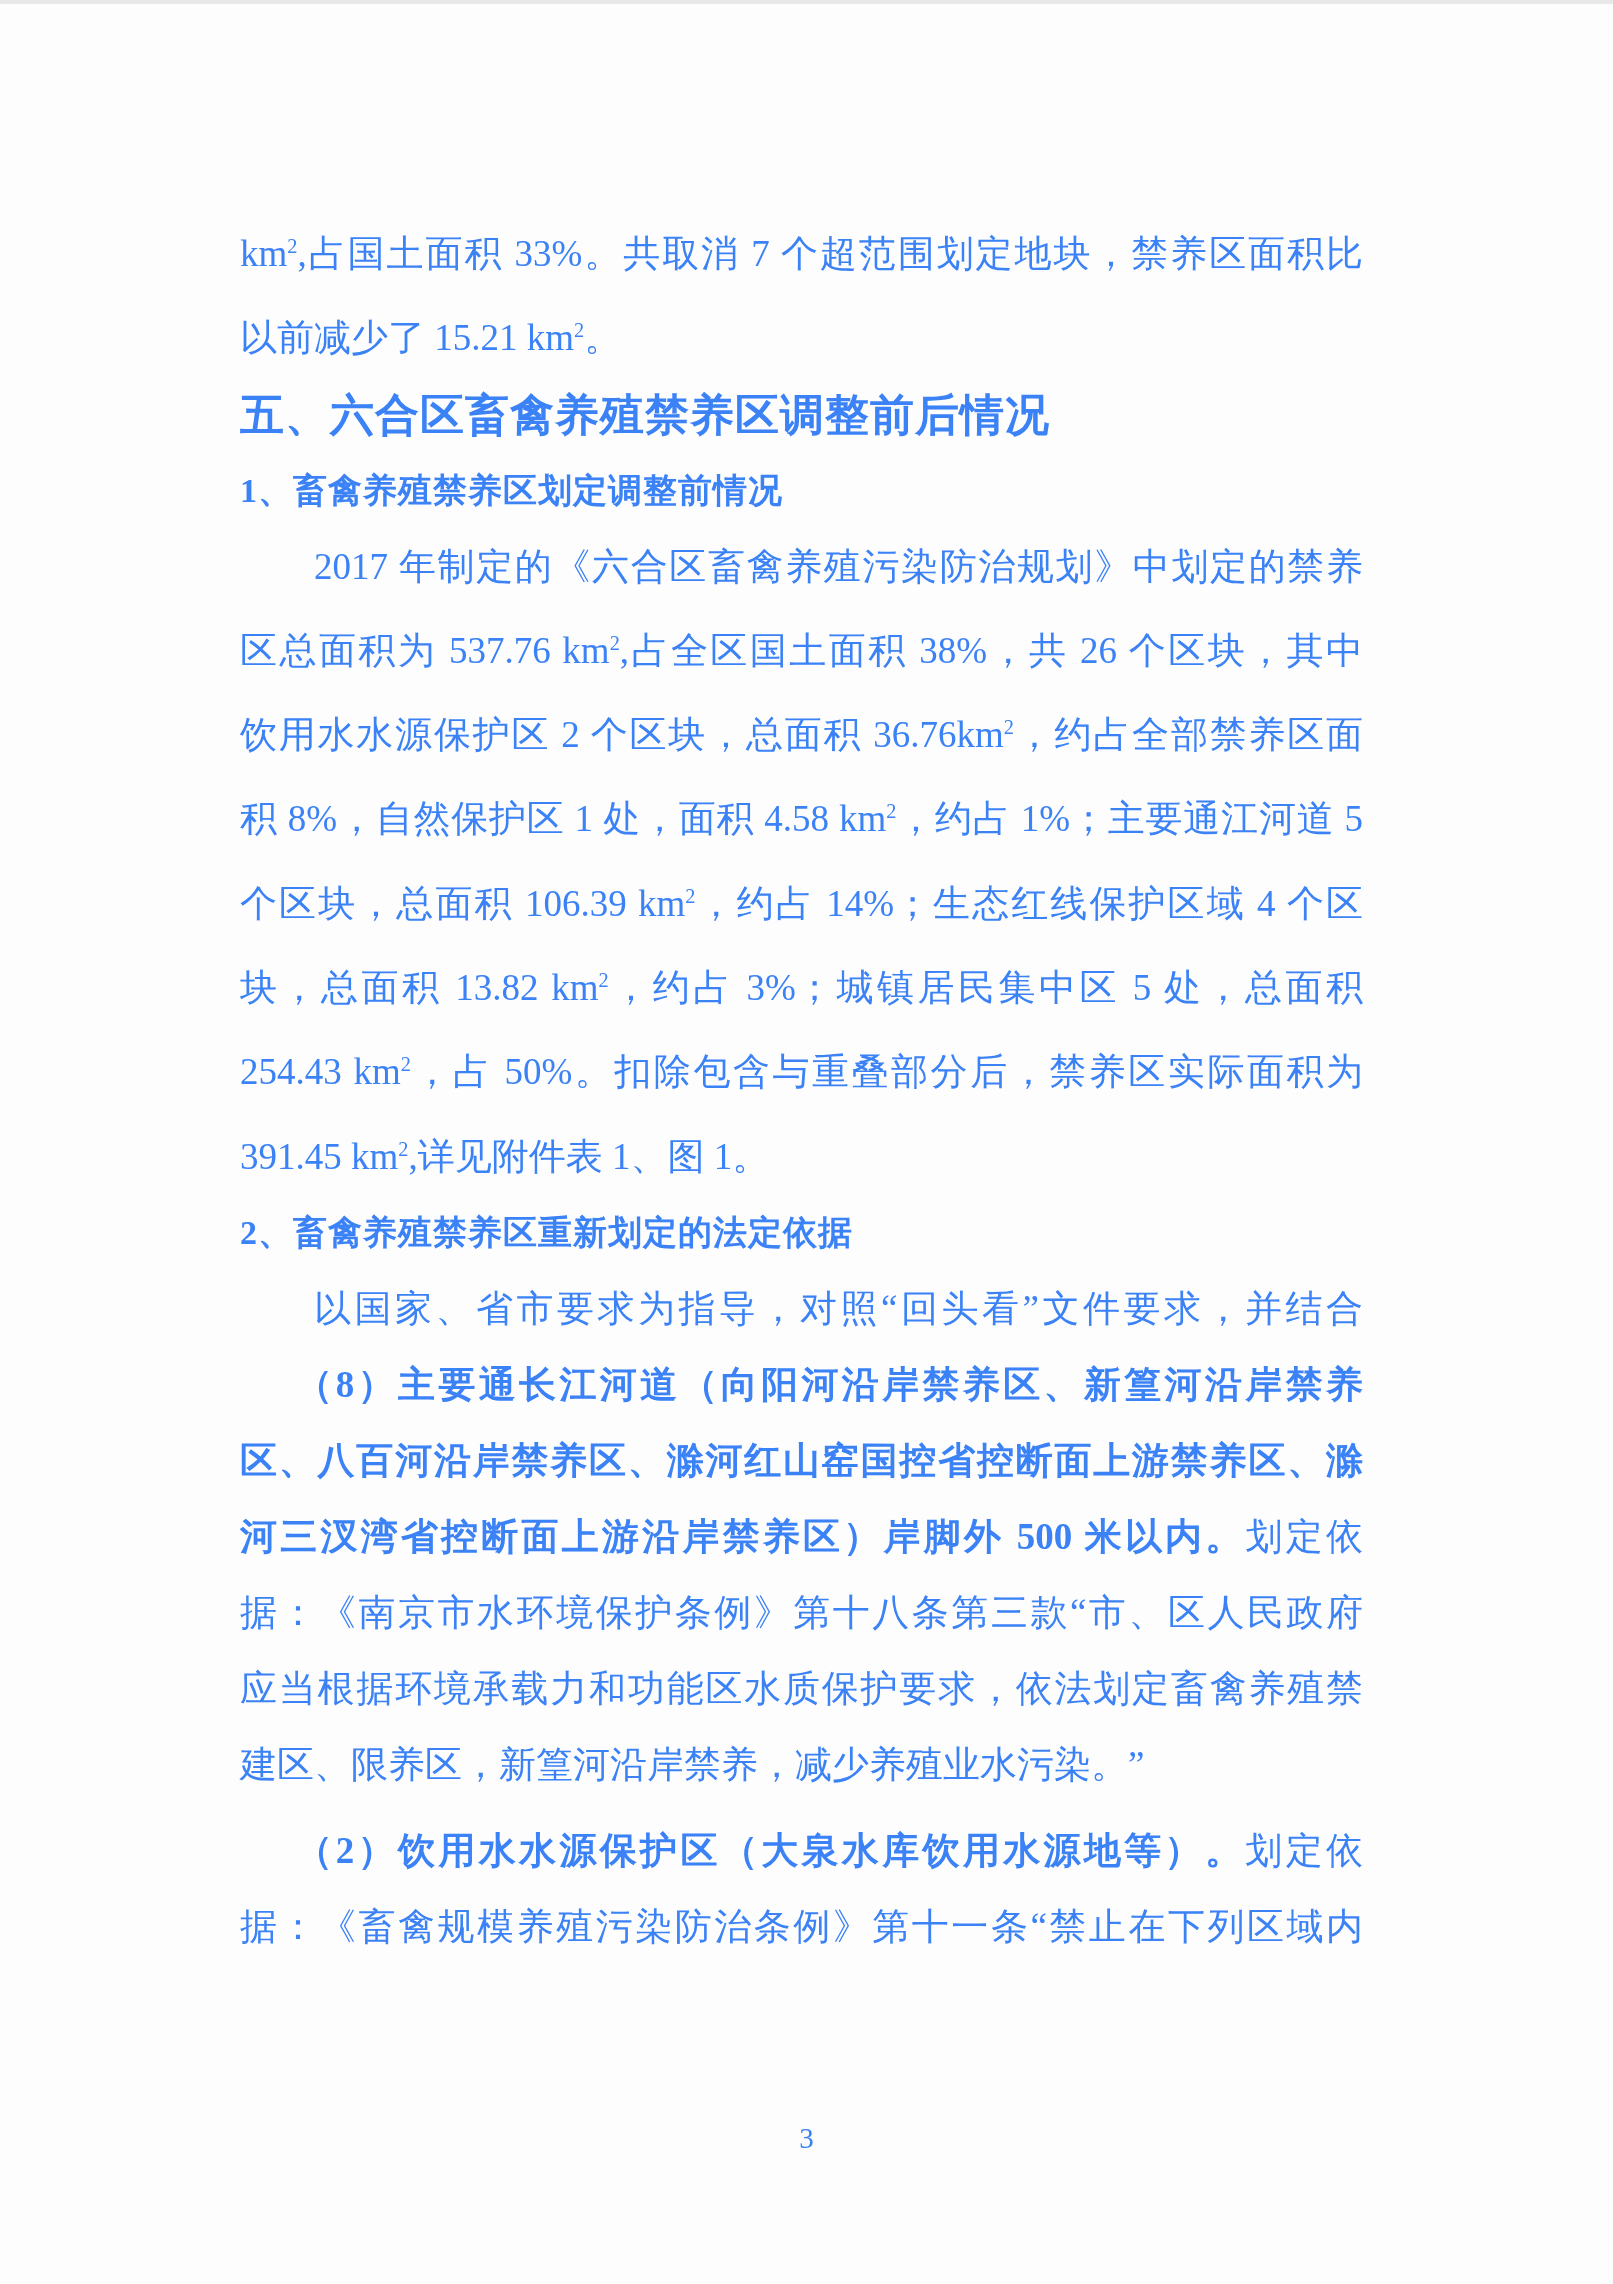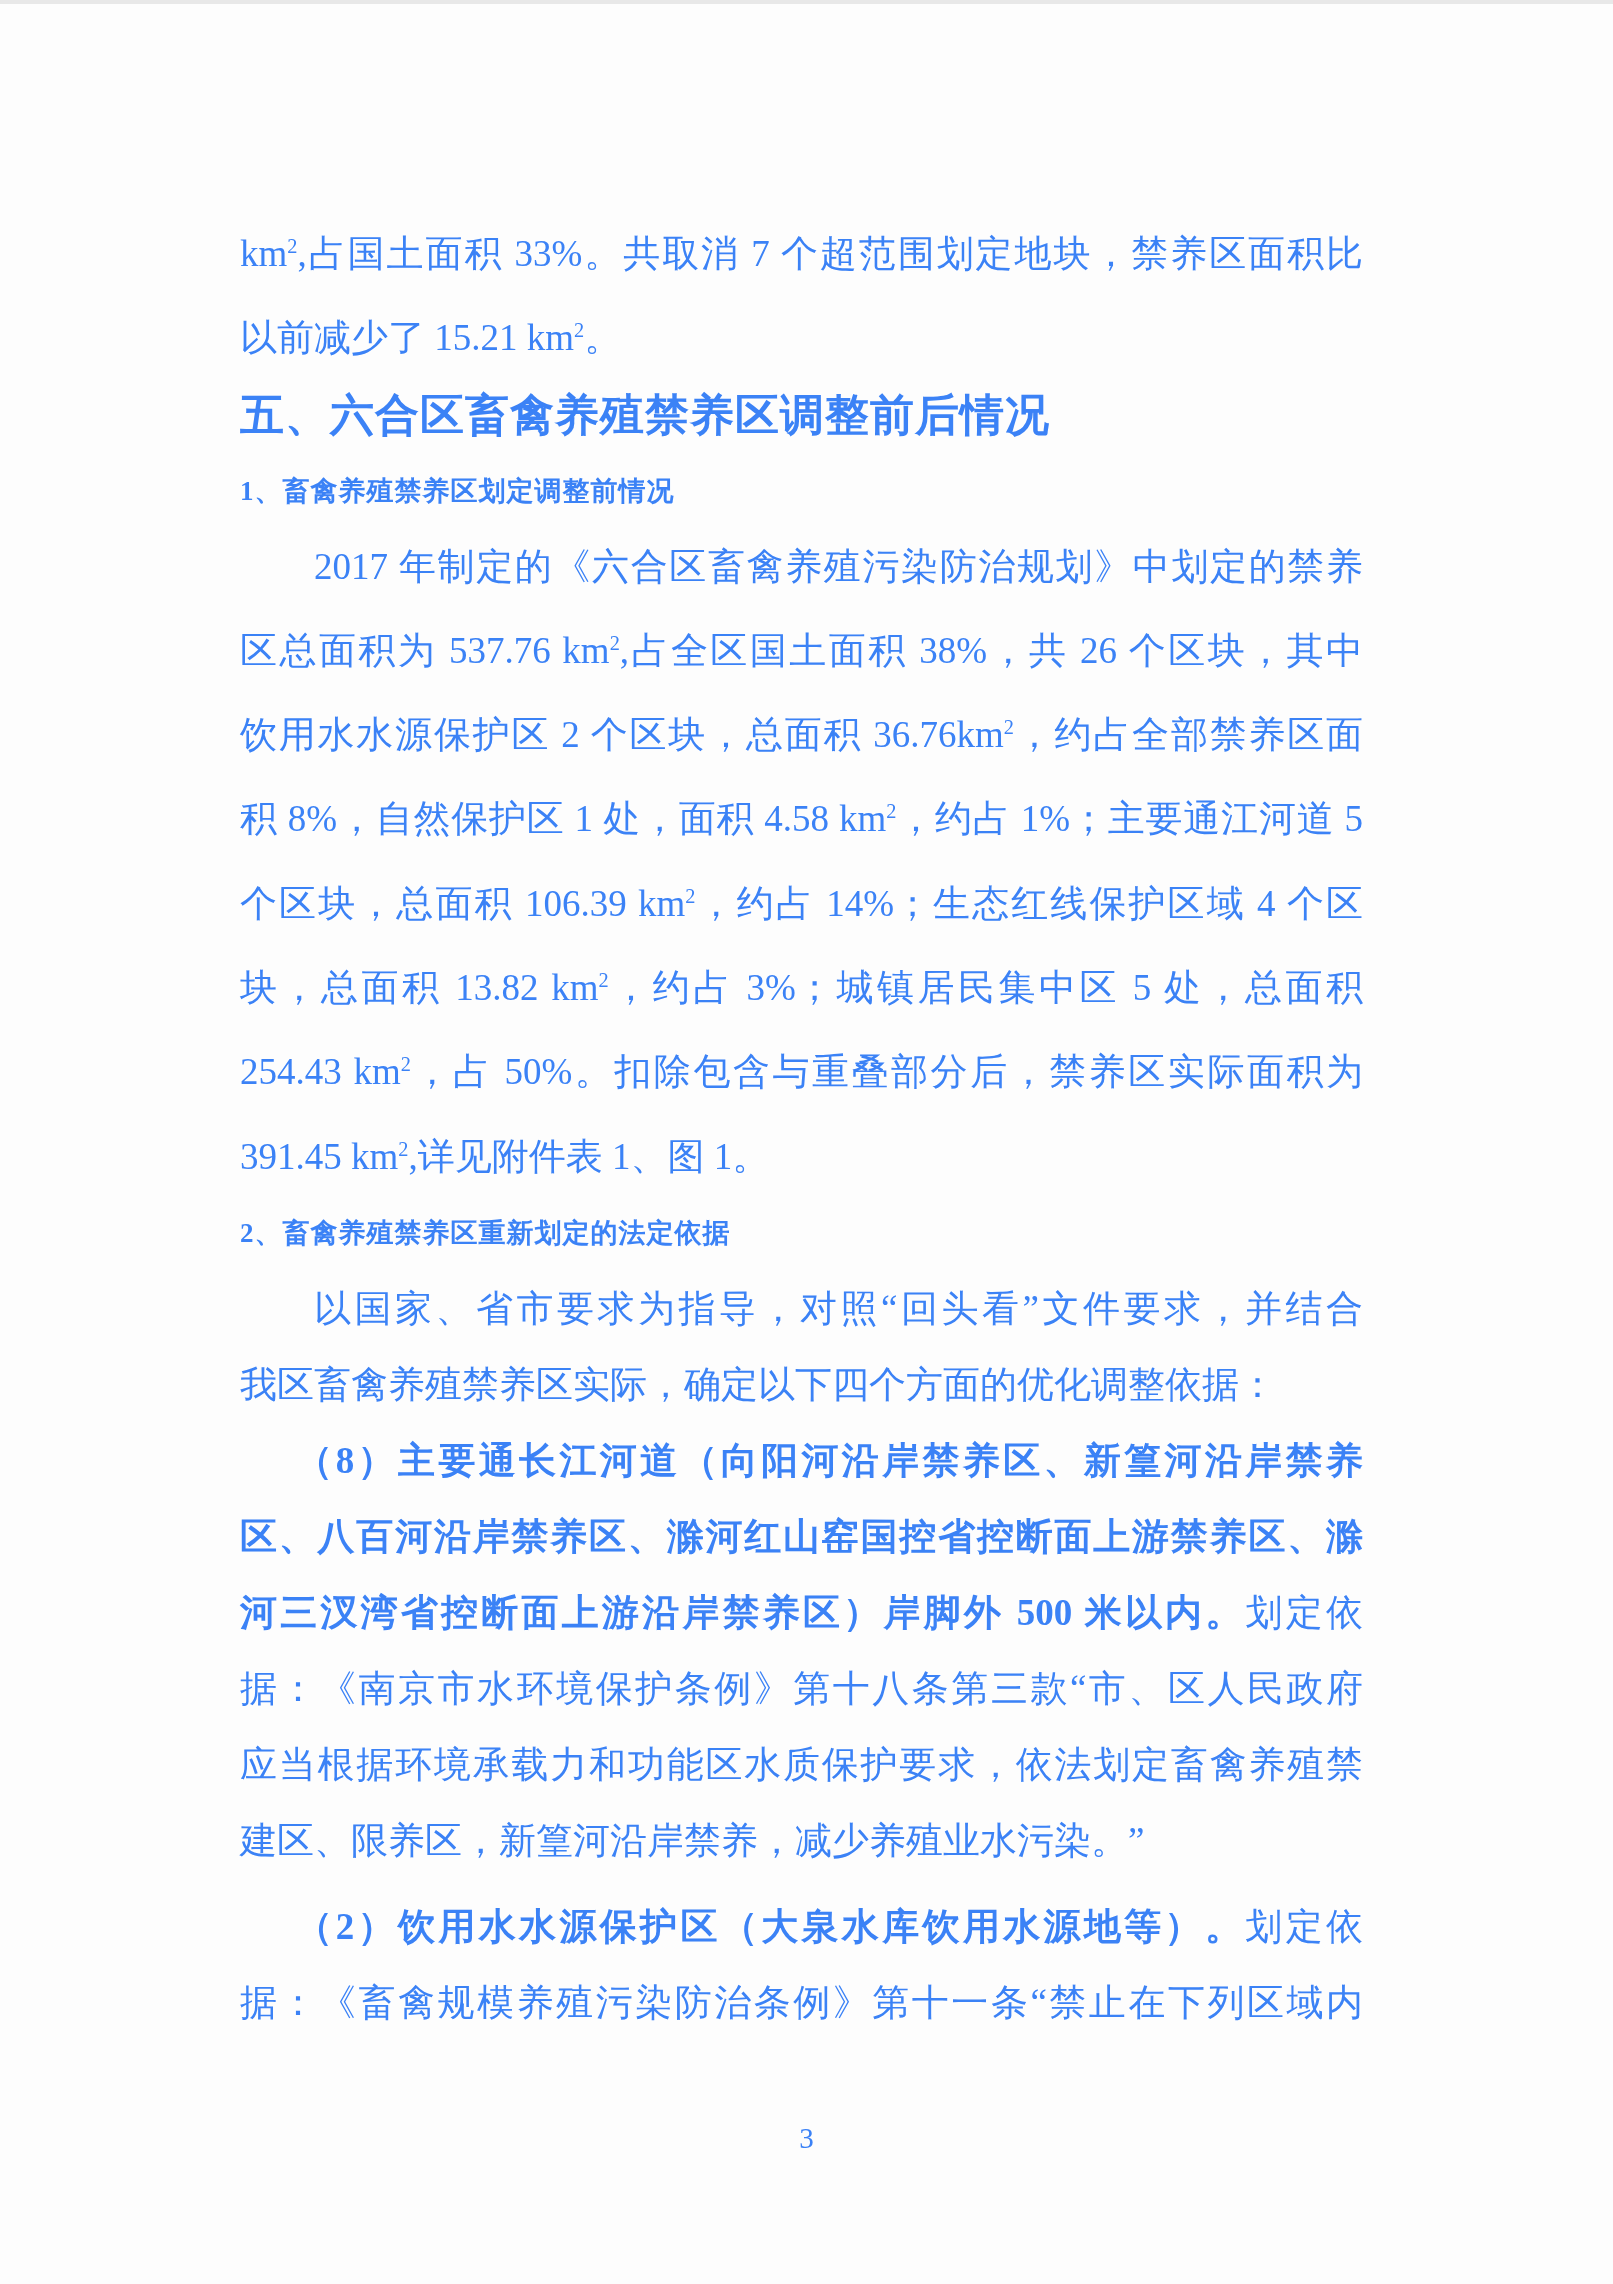--- a/index.html
+++ b/index.html
@@ -36,21 +36,21 @@
     letter-spacing: 0;
   }
   .style-h1 {
     font-family: "Liberation Sans", "DejaVu Sans", sans-serif;
     font-weight: 900;
     font-size: 44px;
     letter-spacing: 1px;
   }
   .style-h2 {
     font-weight: bold;
-    font-size: 27px;
+    font-size: 34px;
     letter-spacing: 1px;
   }
   .footer {
     position: absolute;
     left: 0;
     top: 2115px;
     width: 100%;
     text-align: center;
     font-size: 29px;
     line-height: 39px;
@@ -68,21 +68,20 @@
       <div class="ln style-body just" style="text-indent: 2em;"><span class="">2017 年制定的《六合区畜禽养殖污染防治规划》中划定的禁养</span></div>
       <div class="ln style-body just"><span class="">区总面积为 537.76 km</span><span class="sup">2</span><span class="">,占全区国土面积 38%，共 26 个区块，其中</span></div>
       <div class="ln style-body just"><span class="">饮用水水源保护区 2 个区块，总面积 36.76km</span><span class="sup">2</span><span class="">，约占全部禁养区面</span></div>
       <div class="ln style-body just"><span class="">积 8%，自然保护区 1 处，面积 4.58 km</span><span class="sup">2</span><span class="">，约占 1%；主要通江河道 5</span></div>
       <div class="ln style-body just"><span class="">个区块，总面积 106.39 km</span><span class="sup">2</span><span class="">，约占 14%；生态红线保护区域 4 个区</span></div>
       <div class="ln style-body just"><span class="">块，总面积 13.82 km</span><span class="sup">2</span><span class="">，约占 3%；城镇居民集中区 5 处，总面积</span></div>
       <div class="ln style-body just"><span class="">254.43 km</span><span class="sup">2</span><span class="">，占 50%。扣除包含与重叠部分后，禁养区实际面积为</span></div>
       <div class="ln style-body"><span class="">391.45 km</span><span class="sup">2</span><span class="">,详见附件表 1、图 1。</span></div>
       <div class="ln style-h2"><span class="">2、畜禽养殖禁养区重新划定的法定依据</span></div>
       <div class="ln style-body just" style="text-indent: 2em;"><span class="">以国家、省市要求为指导，对照“回头看”文件要求，并结合</span></div>
-      <div class="ln style-body"><span class="">我区畜禽养殖禁养区实际，确定以下四个方面的优化调整依据：</span></div>
       <div class="ln style-body just" style="text-indent: 1.5em;"><span class="b ">（8）主要通长江河道（向阳河沿岸禁养区、新篁河沿岸禁养</span></div>
       <div class="ln style-body just"><span class="b ">区、八百河沿岸禁养区、滁河红山窑国控省控断面上游禁养区、滁</span></div>
       <div class="ln style-body just"><span class="b ">河三汊湾省控断面上游沿岸禁养区）岸脚外 500 米以内。</span><span class="">划定依</span></div>
       <div class="ln style-body just"><span class="">据：《南京市水环境保护条例》第十八条第三款“市、区人民政府</span></div>
       <div class="ln style-body just"><span class="">应当根据环境承载力和功能区水质保护要求，依法划定畜禽养殖禁</span></div>
       <div class="ln style-body"><span class="">建区、限养区，新篁河沿岸禁养，减少养殖业水污染。”</span></div>
       <div class="ln style-body just" style="text-indent: 1.5em; margin-top: 9.8px;"><span class="b ">（2）饮用水水源保护区（大泉水库饮用水源地等）。</span><span class="">划定依</span></div>
       <div class="ln style-body just"><span class="">据：《畜禽规模养殖污染防治条例》第十一条“禁止在下列区域内</span></div>
     </div>
   <div class="footer">3</div>

